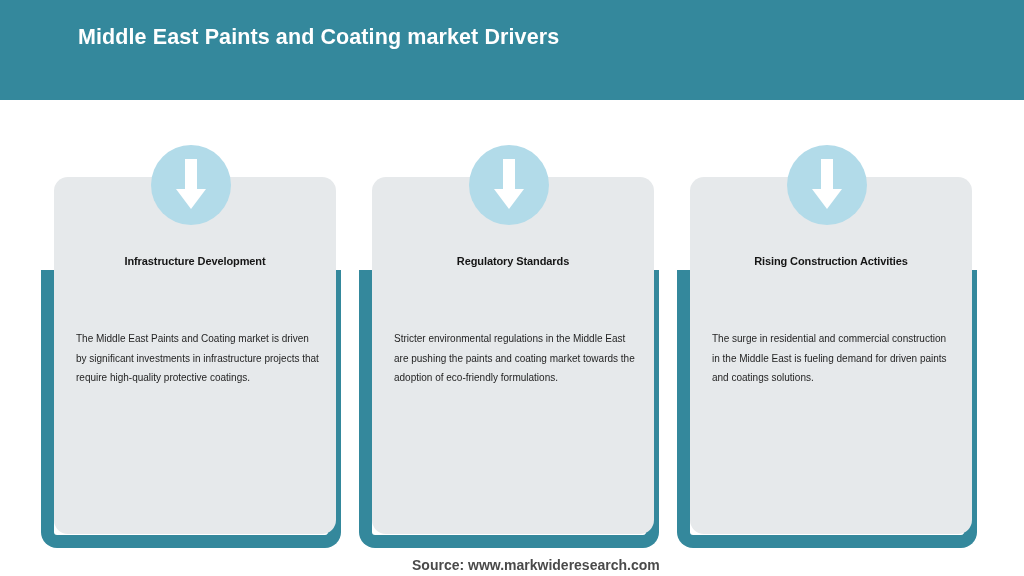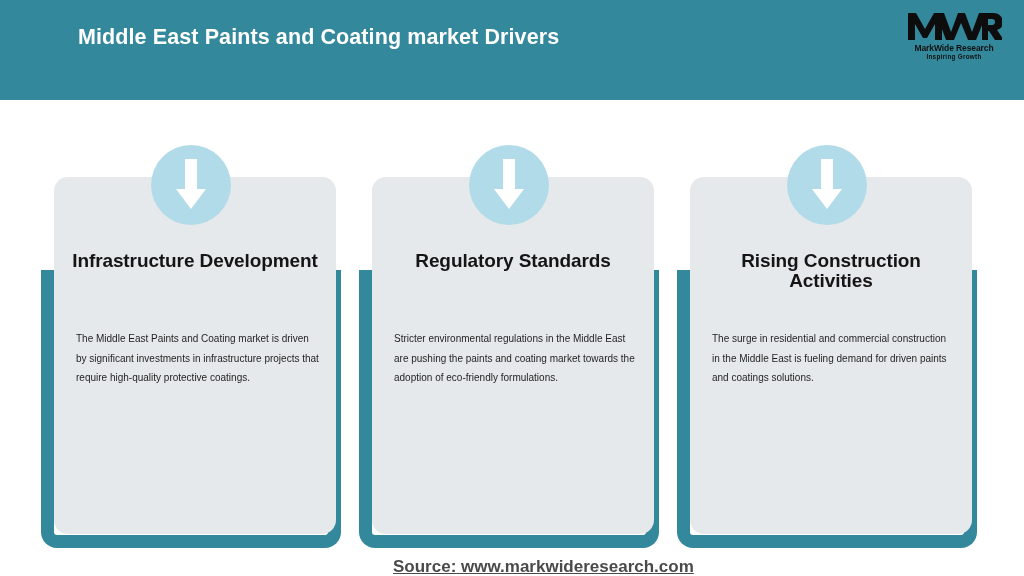--- a/index.html
+++ b/index.html
@@ -120,21 +120,21 @@
     border-radius: 14px;
     box-sizing: border-box;
   }
 
   .card-title {
     position: absolute;
     left: 10px;
     right: 10px;
     top: 74px;
     text-align: center;
-    font-size: 19px;
+    font-size: 11px;
     font-weight: bold;
     color: #151515;
     letter-spacing: -0.1px;
     line-height: 20px;
   }
 
   .card-body {
     position: absolute;
     left: 22px;
     right: 16px;
@@ -161,59 +161,44 @@
     left: 22px;
     top: 10px;
     width: 36px;
     height: 60px;
     display: block;
   }
 
   
   .footer-source {
     position: absolute;
-    left: 393px;
+    left: 412px;
     top: 557px;
-    font-size: 17px;
+    font-size: 14px;
     font-weight: bold;
     color: #4a4a4a;
     white-space: nowrap;
-    text-decoration: underline;
   }
   .footer-note {
     position: absolute;
     left: 726px;
     top: 560px;
     font-size: 8.6px;
     color: #3c3c3c;
     white-space: nowrap;
   }
 </style>
 </head>
 <body>
 
 <div class="slide">
 
   <div class="header">
     <div class="header-title">Middle East Paints and Coating market Drivers</div>
 
-    <div class="logo">
-      <svg class="logo-mark" width="96" height="32" viewBox="0 0 96 32">
-        <g fill="#0d0d0d">
-
-          <polygon points="2,30 2,3 10,3 19,19 28,3 36,3 36,30 29,30 29,14 21,28 17,28 9,14 9,30"></polygon>
-
-          <polygon points="30,3 38,3 45,22 52,3 59,3 66,22 73,3 81,3 70,30 62,30 55,13 48,30 40,30"></polygon>
-
-          <path d="M76,3 h11 c6,0 10,4 10,9 c0,4 -2,7 -6,8 l7,10 h-9 l-6,-9 h-1 v9 h-6 z M82,9 v6 h4 c2,0 3,-1 3,-3 c0,-2 -1,-3 -3,-3 z"></path>
-        </g>
-      </svg>
-      <span class="logo-name">MarkWide Research</span>
-      <span class="logo-tag">Inspiring Growth</span>
-    </div>
   </div>
 
   <div class="cards">
 
     <div class="card-wrap c1">
       <div class="u-frame"></div>
       <div class="card">
         <div class="card-title">Infrastructure Development</div>
         <div class="card-body">The Middle East Paints and Coating market is driven by significant investments in infrastructure projects that require high-quality protective coatings.</div>
       </div>

